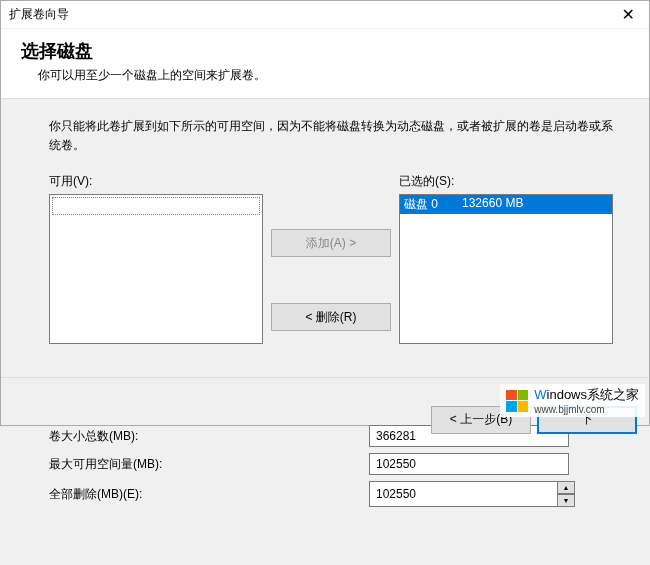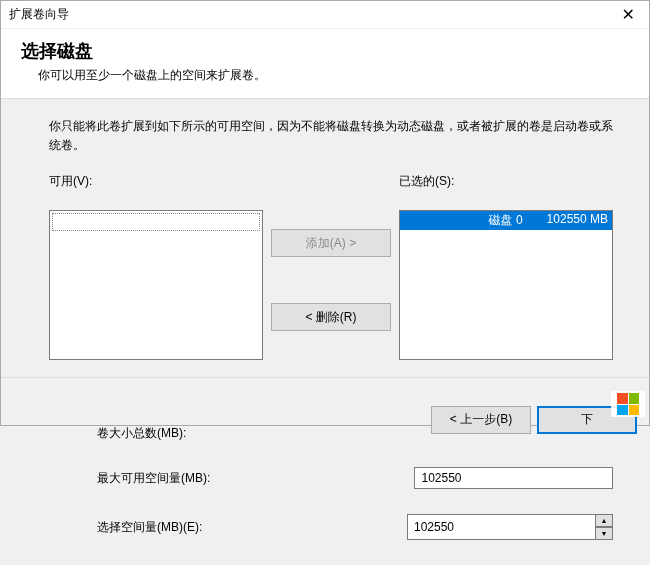--- a/index.html
+++ b/index.html
@@ -13,33 +13,33 @@
     
     .header-section { padding: 10px 20px 14px 20px; border-bottom: 1px solid #ddd; background: #fff; }
     .header-title { font-size: 18px; font-weight: bold; margin-bottom: 4px; }
     .header-desc { font-size: 12px; margin-left: 17px; color: #000; }
     
     .content { padding: 18px 36px 10px 48px; background: #f0f0f0; height: calc(100% - 28px - 58px - 48px); }
     .info-text { font-size: 12px; margin-bottom: 18px; line-height: 1.6; }
     
     .lists-row { display: flex; gap: 8px; margin-bottom: 20px; }
     .list-col { flex: 1; }
-    .list-label { font-size: 12px; margin-bottom: 20px; display: block; }
+    .list-label { font-size: 12px; margin-bottom: 4px; display: block; }
     .listbox { width: 100%; height: 150px; border: 1px solid #7a7a7a; background: #fff; font-size: 12px; overflow: auto; }
     .listbox.available { position: relative; }
     .listbox.available::before { content: ""; position: absolute; top: 2px; left: 2px; right: 2px; height: 16px; border: 1px dotted #888; }
-    .list-item { padding: 1px 4px; font-size: 12px; justify-content: flex-end; }
+    .list-item { padding: 1px 4px; font-size: 12px; }
     .list-item.selected { background: #0078d7; color: #fff; display: flex; }
     .list-item .disk-name { flex: 0 0 auto; margin-right: 24px; }
     
     .btn-col { display: flex; flex-direction: column; gap: 10px; justify-content: flex-start; padding-top: 20px; width: 120px; }
     .btn { height: 28px; font-size: 12px; border: 1px solid #adadad; background: #e1e1e1; cursor: pointer; margin-top: 36px; }
     .btn:disabled { color: #888; }
     
-    .fields { display: flex; flex-direction: column; gap: 25px; margin-left: 48px; }
+    .fields { display: flex; flex-direction: column; gap: 6px; }
     .field-row { display: flex; align-items: center; }
     .field-label { font-size: 12px; width: 320px; }
     .field-value { width: 200px; height: 22px; border: 1px solid #7a7a7a; background: #fff; font-size: 12px; padding: 2px 6px; display: flex; align-items: center; }
     .spinner { display: flex; }
     .spinner input { width: 188px; height: 26px; border: 1px solid #7a7a7a; border-right: none; font-size: 12px; padding: 2px 6px; }
     .spinner-btns { display: flex; flex-direction: column; width: 18px; }
     .spinner-btns button { height: 13px; border: 1px solid #7a7a7a; background: #e1e1e1; font-size: 7px; line-height: 1; padding: 0; cursor: pointer; }
     
     .footer { position: absolute; bottom: 0; left: 0; right: 0; height: 48px; border-top: 1px solid #ddd; background: #f0f0f0; display: flex; justify-content: flex-end; align-items: center; padding: 0 12px; gap: 6px; }
     .footer .btn { width: 100px; }
@@ -78,36 +78,37 @@
         <button class="btn" disabled="">添加(A) &gt;</button>
         <button class="btn">&lt; 删除(R)</button>
         <button class="btn">&lt; 全部删除(M)</button>
       </div>
 
       <div class="list-col">
         <span class="list-label">已选的(S):</span>
         <div class="listbox">
           <div class="list-item selected">
             <span class="disk-name">磁盘 0</span>
-            <span>102550 MB</span>
+            <span>132660 MB</span>
           </div>
         </div>
       </div>
     </div>
 
     <div class="fields">
       <div class="field-row">
         <span class="field-label">卷大小总数(MB):</span>
+        <div class="field-value">366281</div>
       </div>
       <div class="field-row">
         <span class="field-label">最大可用空间量(MB):</span>
         <div class="field-value">102550</div>
       </div>
       <div class="field-row">
-        <span class="field-label">选择空间量(MB)(E):</span>
+        <span class="field-label">全部删除(MB)(E):</span>
         <div class="spinner">
           <input type="text" value="102550" style="">
           <div class="spinner-btns">
             <button>▲</button>
             <button>▼</button>
           </div>
         </div>
       </div>
     </div>
   </div>
@@ -117,14 +118,18 @@
     <button class="btn primary">下</button>
   </div>
 
   <div class="watermark">
     <div class="win-logo">
         <span></span>
         <span></span>
         <span></span>
         <span></span>
       </div>
+    <div class="wm-text">
+      <span class="blue">W</span><span>indows</span><span>系统之家</span>
+      <span class="wm-sub">www.bjjmlv.com</span>
+    </div>
   </div>
 </div>
 
 </body></html>

